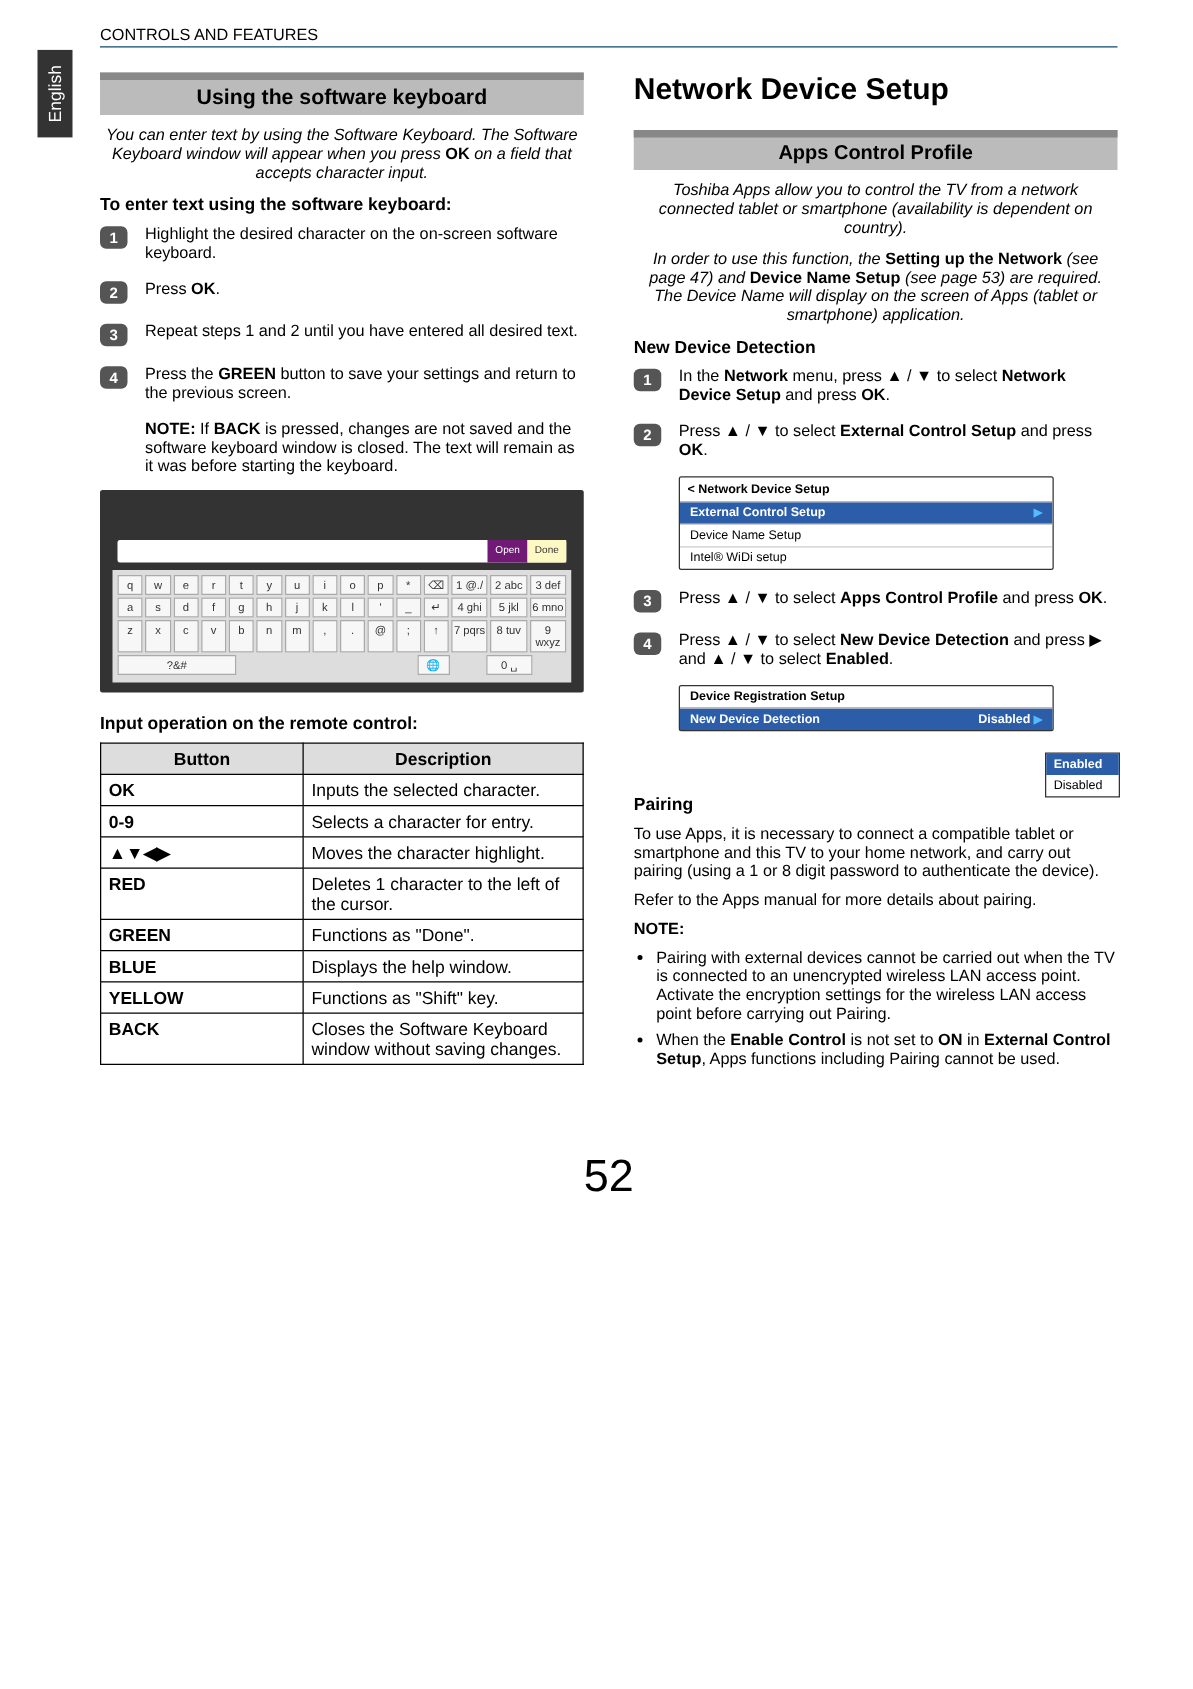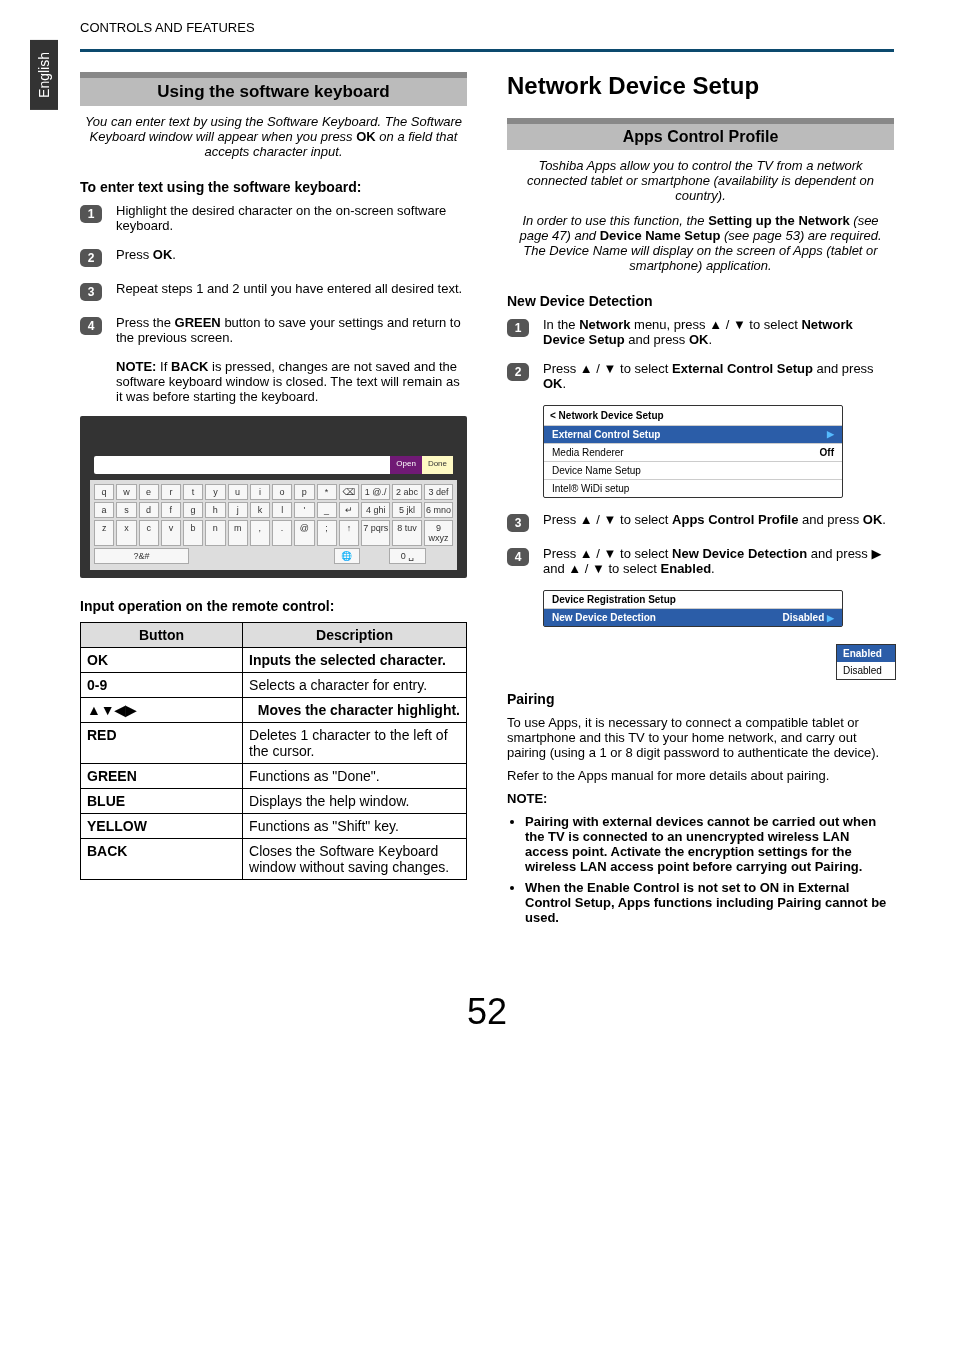--- a/index.html
+++ b/index.html
@@ -1,26 +1,26 @@
 <!DOCTYPE html>
 <html><head>
 <meta charset="utf-8">
 <style>
   * { box-sizing: border-box; margin: 0; padding: 0; }
   body { font-family: Arial, Helvetica, sans-serif; font-size: 13px; color: #000; width: 954px; margin: 0 auto; padding: 20px 60px 20px 80px; position: relative; }
   .lang-tab { position: absolute; left: 30px; top: 40px; background: #333; color: #fff; writing-mode: vertical-rl; transform: rotate(180deg); padding: 12px 6px; font-size: 14px; }
-  .header { border-bottom: 3px solid #0c4a6e; padding-bottom: 14px; margin-bottom: 20px; font-size: 13px; }
+  .header { border-bottom: 1px solid #0c4a6e; padding-bottom: 2px; margin-bottom: 20px; font-size: 13px; }
   .cols { display: flex; gap: 40px; }
   .col { flex: 1; min-width: 0; }
   h1.section { background: #bbb; color: #000; font-weight: bold; font-size: 17px; text-align: center; padding: 4px 0; margin-bottom: 8px; border-top: 6px solid #888; }
   h1.right-title { font-size: 24px; font-weight: bold; margin-bottom: 18px; }
   h2.sub { background: #bbb; color: #000; font-weight: bold; font-size: 16px; text-align: center; padding: 4px 0; margin: 6px 0 8px; border-top: 6px solid #888; }
   .intro { font-style: italic; text-align: center; margin-bottom: 10px; }
   .intro b { font-style: normal; font-weight: bold; }
-  .subhead { font-weight: bold; margin: 20px 0 8px; font-size: 14px; }
+  .subhead { font-weight: bold; margin: 6px 0 8px; font-size: 14px; }
   ol.steps { list-style: none; padding: 0; margin: 0; }
   ol.steps > li { display: flex; align-items: flex-start; gap: 14px; margin-bottom: 14px; }
   .step-num { background: #555; color: #fff; border-radius: 5px; width: 22px; height: 18px; font-size: 12px; font-weight: bold; display: inline-flex; align-items: center; justify-content: center; flex-shrink: 0; margin-top: 2px; }
   .step-text { flex: 1; }
   .step-text b { font-weight: bold; }
   .note-block { margin-left: 36px; margin-bottom: 12px; }
   
   .osk { background: #333; padding: 40px 10px 8px; border-radius: 2px; margin: 10px 0 16px; }
   .osk-input { background: #fff; margin: 0 4px 6px; height: 18px; border-radius: 2px; display: flex; }
   .osk-input .field { flex: 1; }
@@ -39,21 +39,21 @@
   .panel { border: 1px solid #333; border-radius: 2px; margin: 8px 0 14px 36px; max-width: 300px; font-size: 10px; overflow: hidden; }
   .panel .title { font-weight: bold; padding: 4px 6px; font-size: 10px; }
   .panel .row { display:flex; justify-content:space-between; padding: 3px 8px; border-top:1px solid #ccc; font-size:10px; }
   .panel .row.hl { background:#2b5da8; color:#fff; font-weight:bold; }
   .panel .row .arrow { color:#5bf; font-size:9px; }
   .panel2 { position: relative; overflow: visible; }
   .dropdown { position:absolute; right:-54px; top:53px; background:#fff; border:1px solid #333; font-size:10px; width:60px; }
   .dropdown div { padding:3px 6px; }
   .dropdown .sel { background:#2b5da8; color:#fff; font-weight:bold; }
   .body-text { margin: 4px 0 8px; }
-  ul.bullets { list-style: disc; padding-left: 18px; font-weight: bold; }
+  ul.bullets { list-style: disc; padding-left: 18px; }
   ul.bullets li { margin-bottom: 6px; }
   .arrow-sym { font-family: Arial; }
   .pagenum { text-align:center; font-size: 36px; margin-top: 60px; }
 </style>
 </head>
 <body>
 
 <div class="lang-tab">English</div>
 
 <div class="header">CONTROLS AND FEATURES</div>
@@ -171,29 +171,29 @@
       <table>
         <thead>
           <tr>
             <th>Button</th>
             <th>Description</th>
           </tr>
         </thead>
         <tbody id="remote-tbody">
             <tr>
               <td>OK</td>
-              <td style="font-weight: bold;">Inputs the selected character.</td>
+              <td style="font-weight: normal;">Inputs the selected character.</td>
             </tr>
             <tr>
               <td>0-9</td>
               <td style="font-weight: normal;">Selects a character for entry.</td>
             </tr>
             <tr>
               <td class="arrow-sym">▲▼◀▶</td>
-              <td style="font-weight: bold; text-align: right;">Moves the character highlight.</td>
+              <td style="font-weight: normal;">Moves the character highlight.</td>
             </tr>
             <tr>
               <td>RED</td>
               <td style="font-weight: normal;">Deletes 1 character to the left of the cursor.</td>
             </tr>
             <tr>
               <td>GREEN</td>
               <td style="font-weight: normal;">Functions as "Done".</td>
             </tr>
             <tr>
@@ -241,24 +241,20 @@
       </li>
     </ol>
 
     <div class="panel">
       <div class="title">&lt; Network Device Setup</div>
       <div class="row hl">
         <span>External Control Setup</span>
         <span class="arrow">▶</span>
       </div>
       <div class="row">
-        <span>Media Renderer</span>
-        <b>Off</b>
-      </div>
-      <div class="row">
         <span>Device Name Setup</span>
           <span></span>
       </div>
       <div class="row">
         <span>Intel® WiDi setup</span>
           <span></span>
       </div>
     </div>
 
     <ol class="steps">

